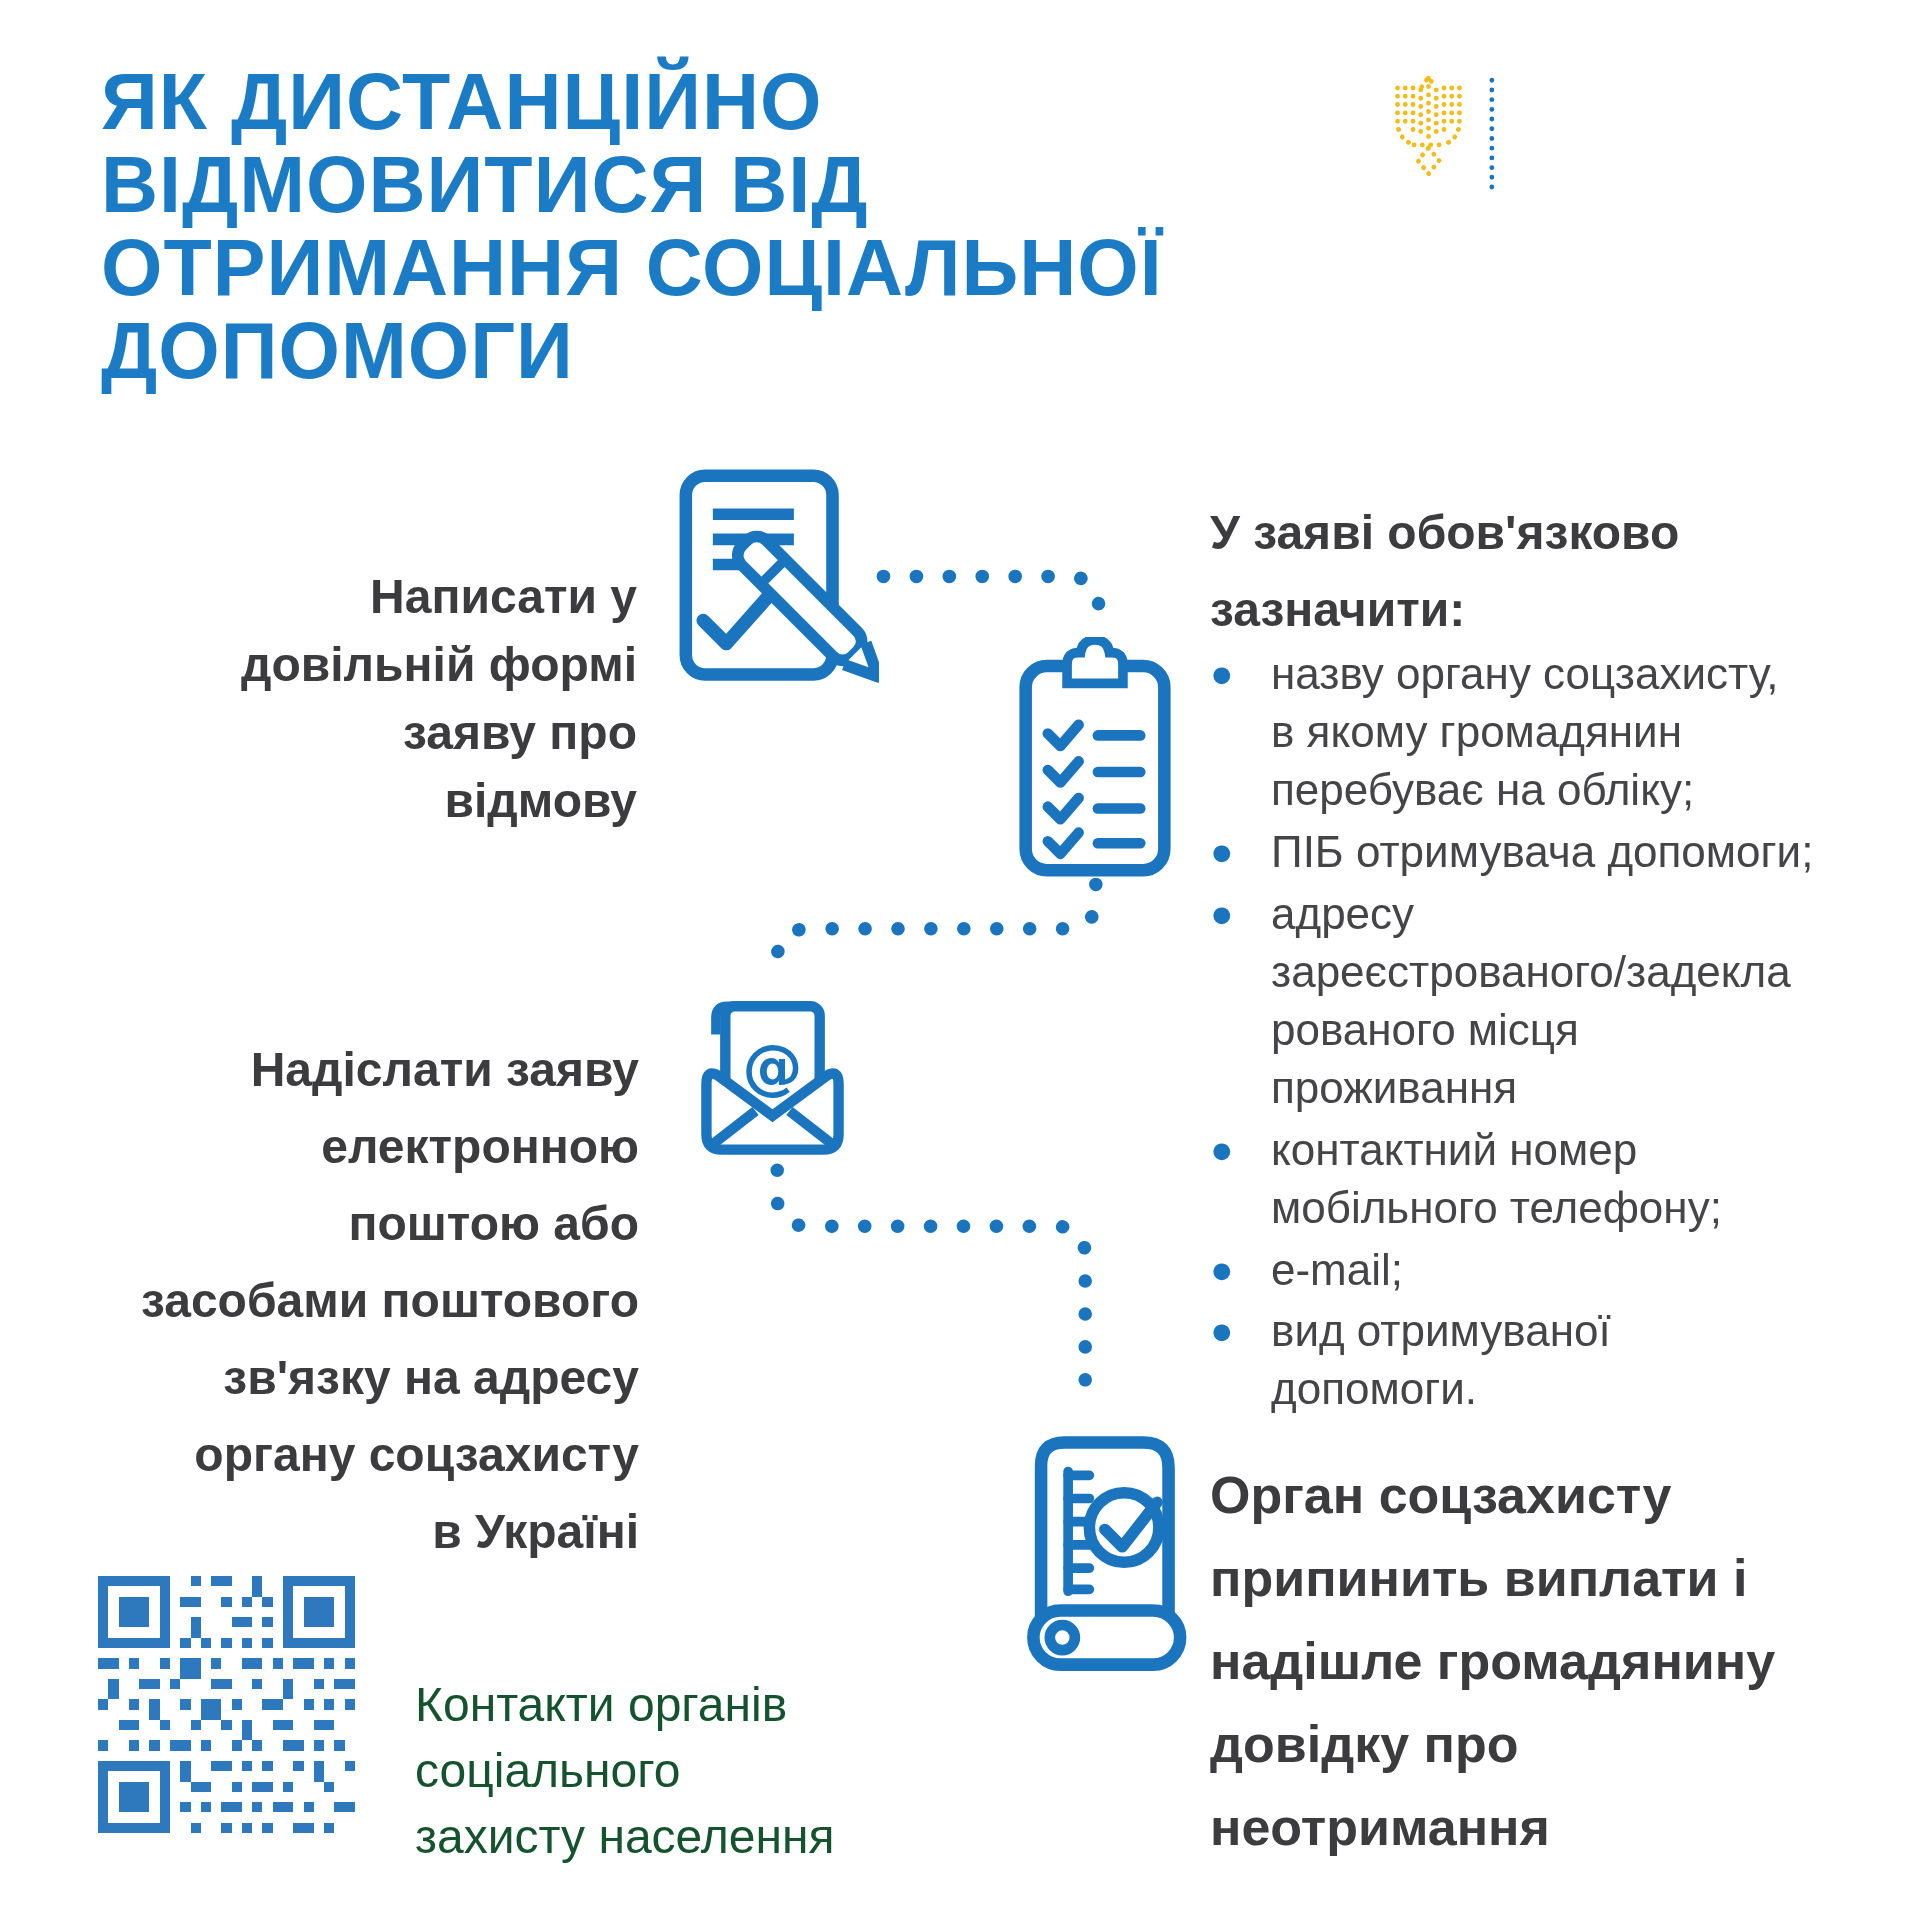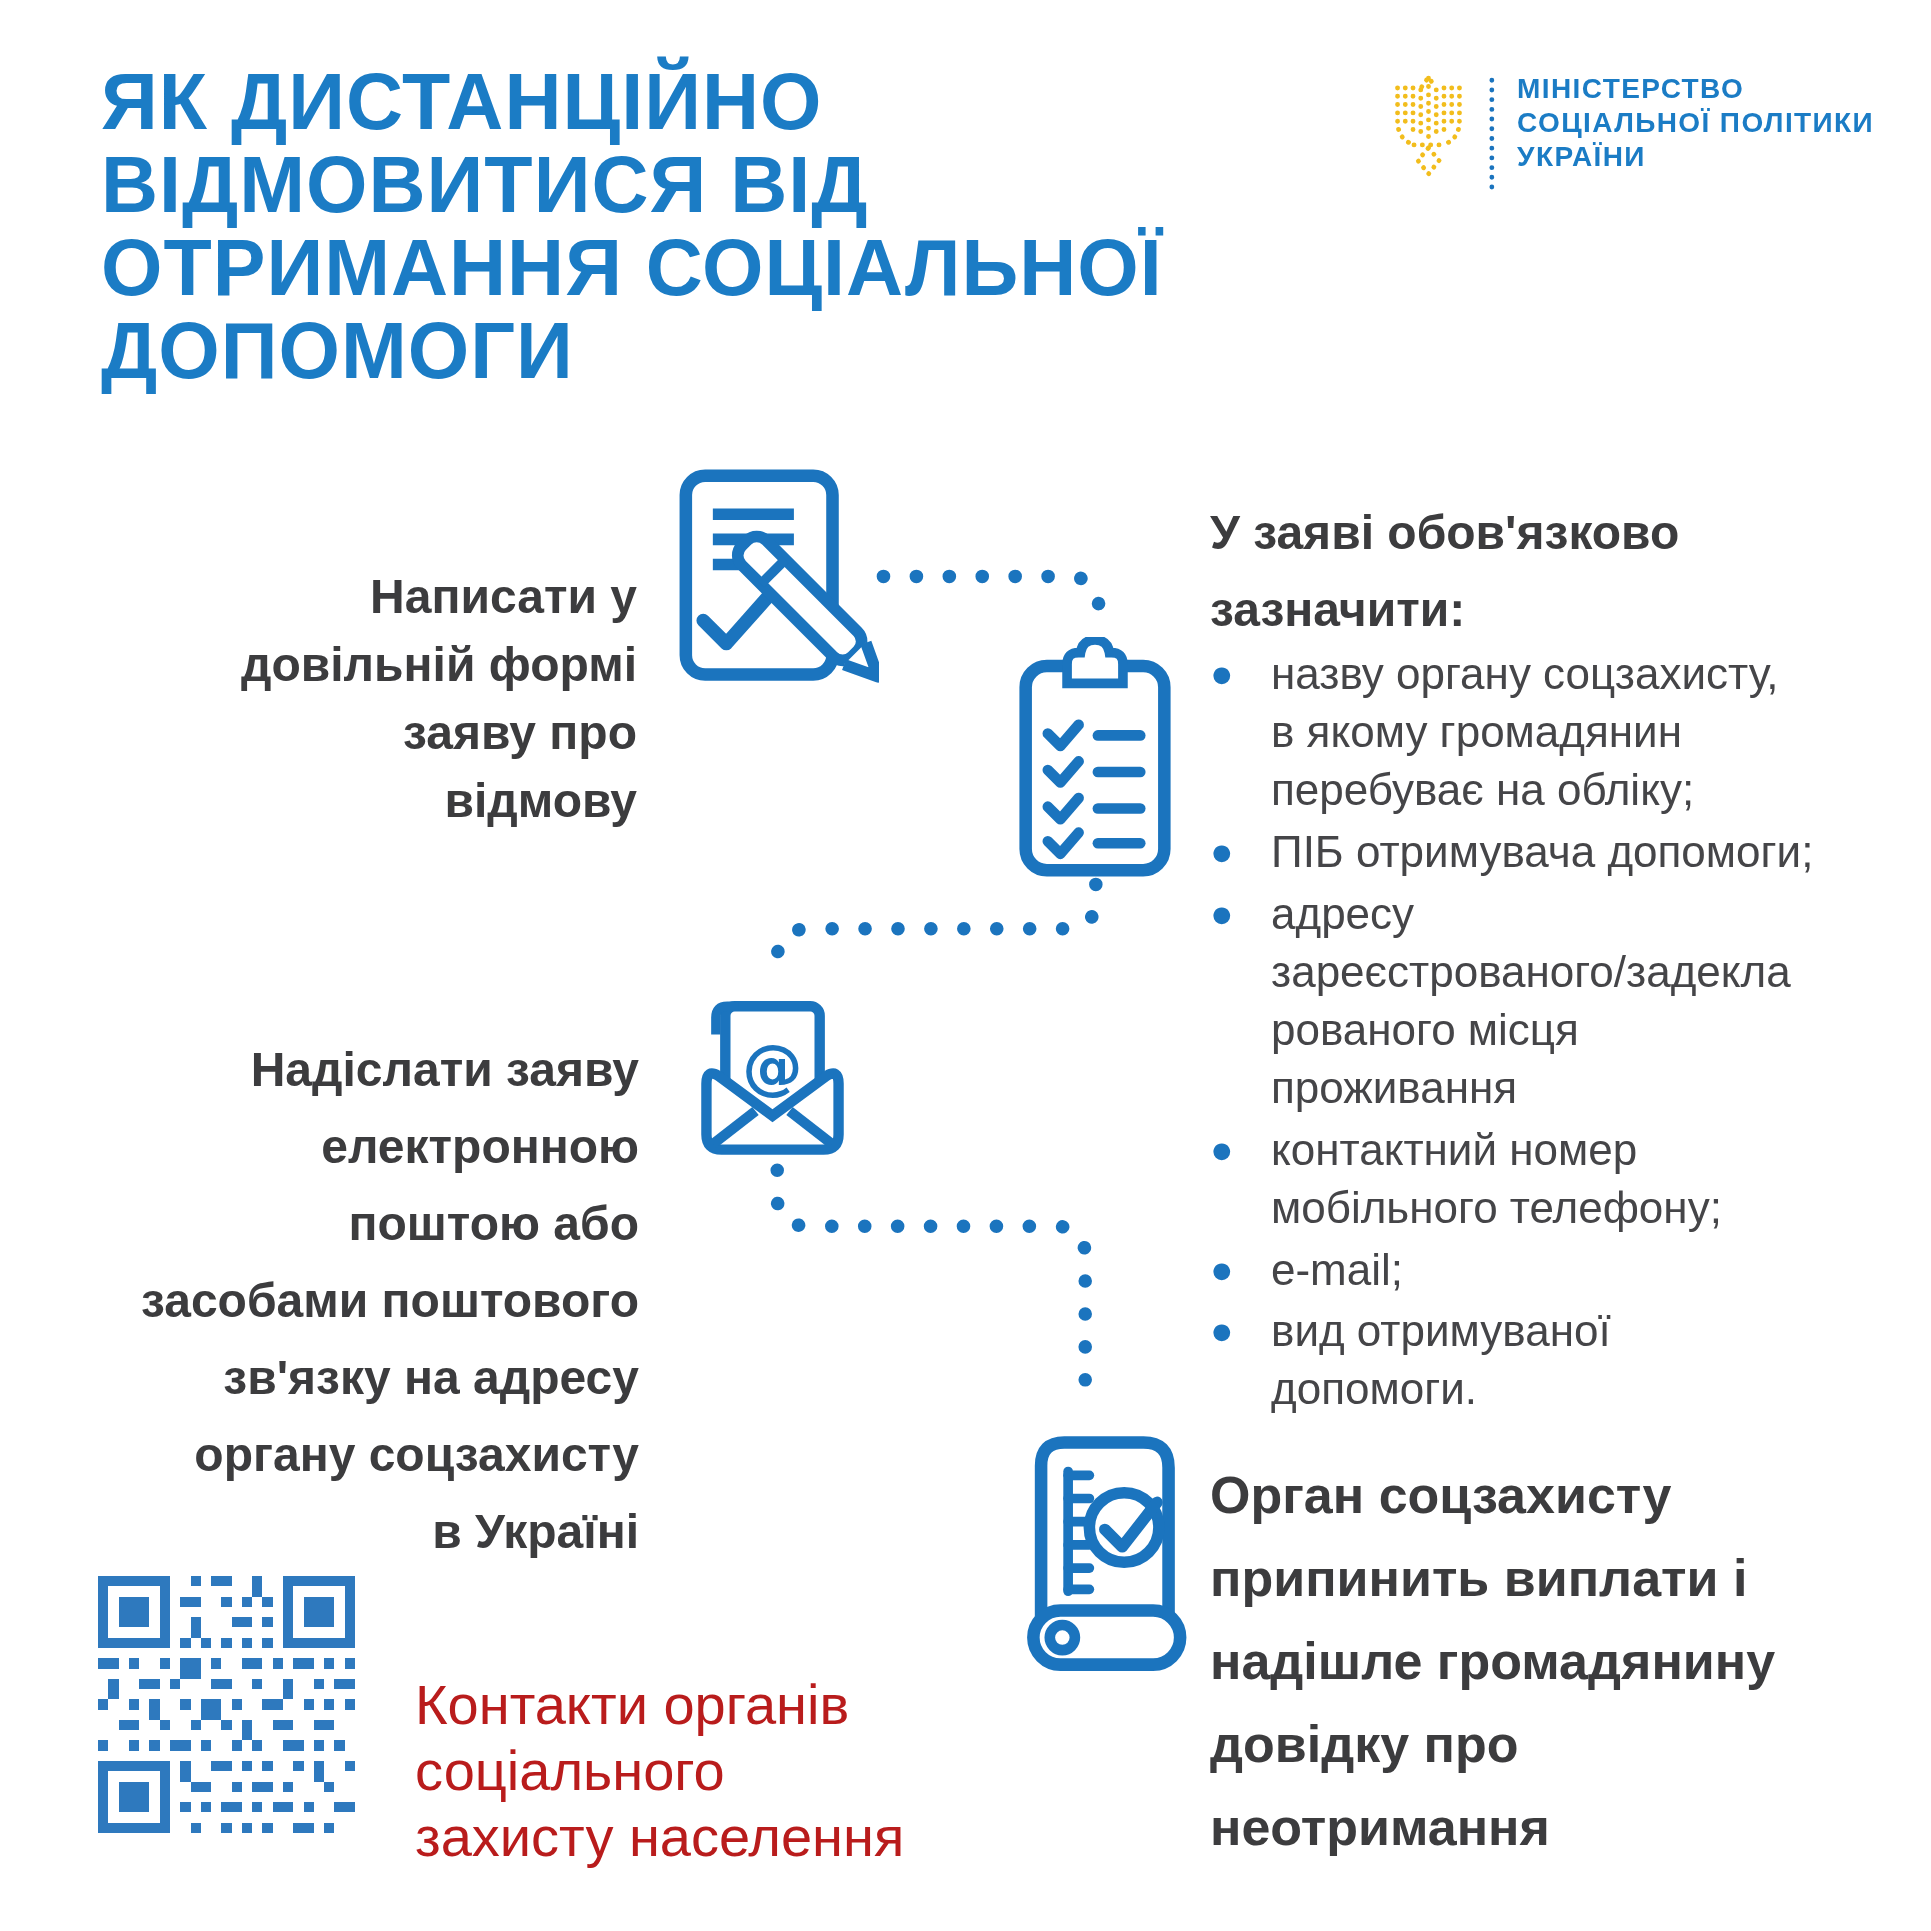--- a/index.html
+++ b/index.html
@@ -21,21 +21,21 @@
 
   .req-heading{position:absolute;left:1210px;top:494px;font-size:48px;line-height:77px;
                font-weight:bold;color:#3C3C3E;}
   .req-list{position:absolute;left:1210px;top:645px;width:676px;list-style:none;margin:0;padding:0;}
   .req-list li{display:flex;margin-bottom:3.9px;font-size:44px;line-height:58px;color:#454548;}
   .req-list .bullet{flex:0 0 61px;color:#1B74BE;font-size:39px;line-height:58px;}
 
   .result-label{position:absolute;left:1210px;top:1454px;font-size:52px;line-height:83px;
                 font-weight:bold;color:#3C3C3E;}
 
-  .qr-caption{position:absolute;left:415px;top:1672px;font-size:56px;line-height:66px;color:#b91c1c;}
+  .qr-caption{position:absolute;left:415px;top:1672px;font-size:48px;line-height:66px;color:#14532d;}
 
   .abs{position:absolute;}
   svg{display:block;}
 </style>
 </head>
 <body>
 
 <div class="canvas">
 
   <div class="title pre">ЯК ДИСТАНЦІЙНО
@@ -60,23 +60,20 @@
           <path d="M31 73 H61"></path>
           <path d="M46 76 L57 89 L46 103 L35 89 Z"></path>
         </g>
       </svg>
     </span>
     <span class="logo-divider">
       <svg width="7.7" height="116" viewBox="0 0 8 120">
         <line x1="4" y1="4" x2="4" y2="116" stroke="#1B74BE" stroke-width="5" stroke-linecap="round" stroke-dasharray="0.1 10"></line>
       </svg>
     </span>
-    <span class="logo-text pre">МІНІСТЕРСТВО
-СОЦІАЛЬНОЇ ПОЛІТИКИ
-УКРАЇНИ</span>
   </div>
 
   <svg class="abs" style="left:0;top:0;" width="1931" height="1931" viewBox="0 0 2000 2000">
     <g fill="none" stroke="#1B74BE" stroke-width="14" stroke-linecap="round" stroke-dasharray="0.1 34">
       <path d="M915 597 L1105 597 Q1138 597 1138 630 L1138 648"></path>
       <path d="M1135 916 L1135 932 Q1135 962 1102 962 L838 962 Q805 962 805 994 L805 1016"></path>
       <path d="M805 1212 L805 1240 Q805 1270 838 1270 L1092 1270 Q1124 1270 1124 1302 L1124 1462"></path>
     </g>
   </svg>
 

